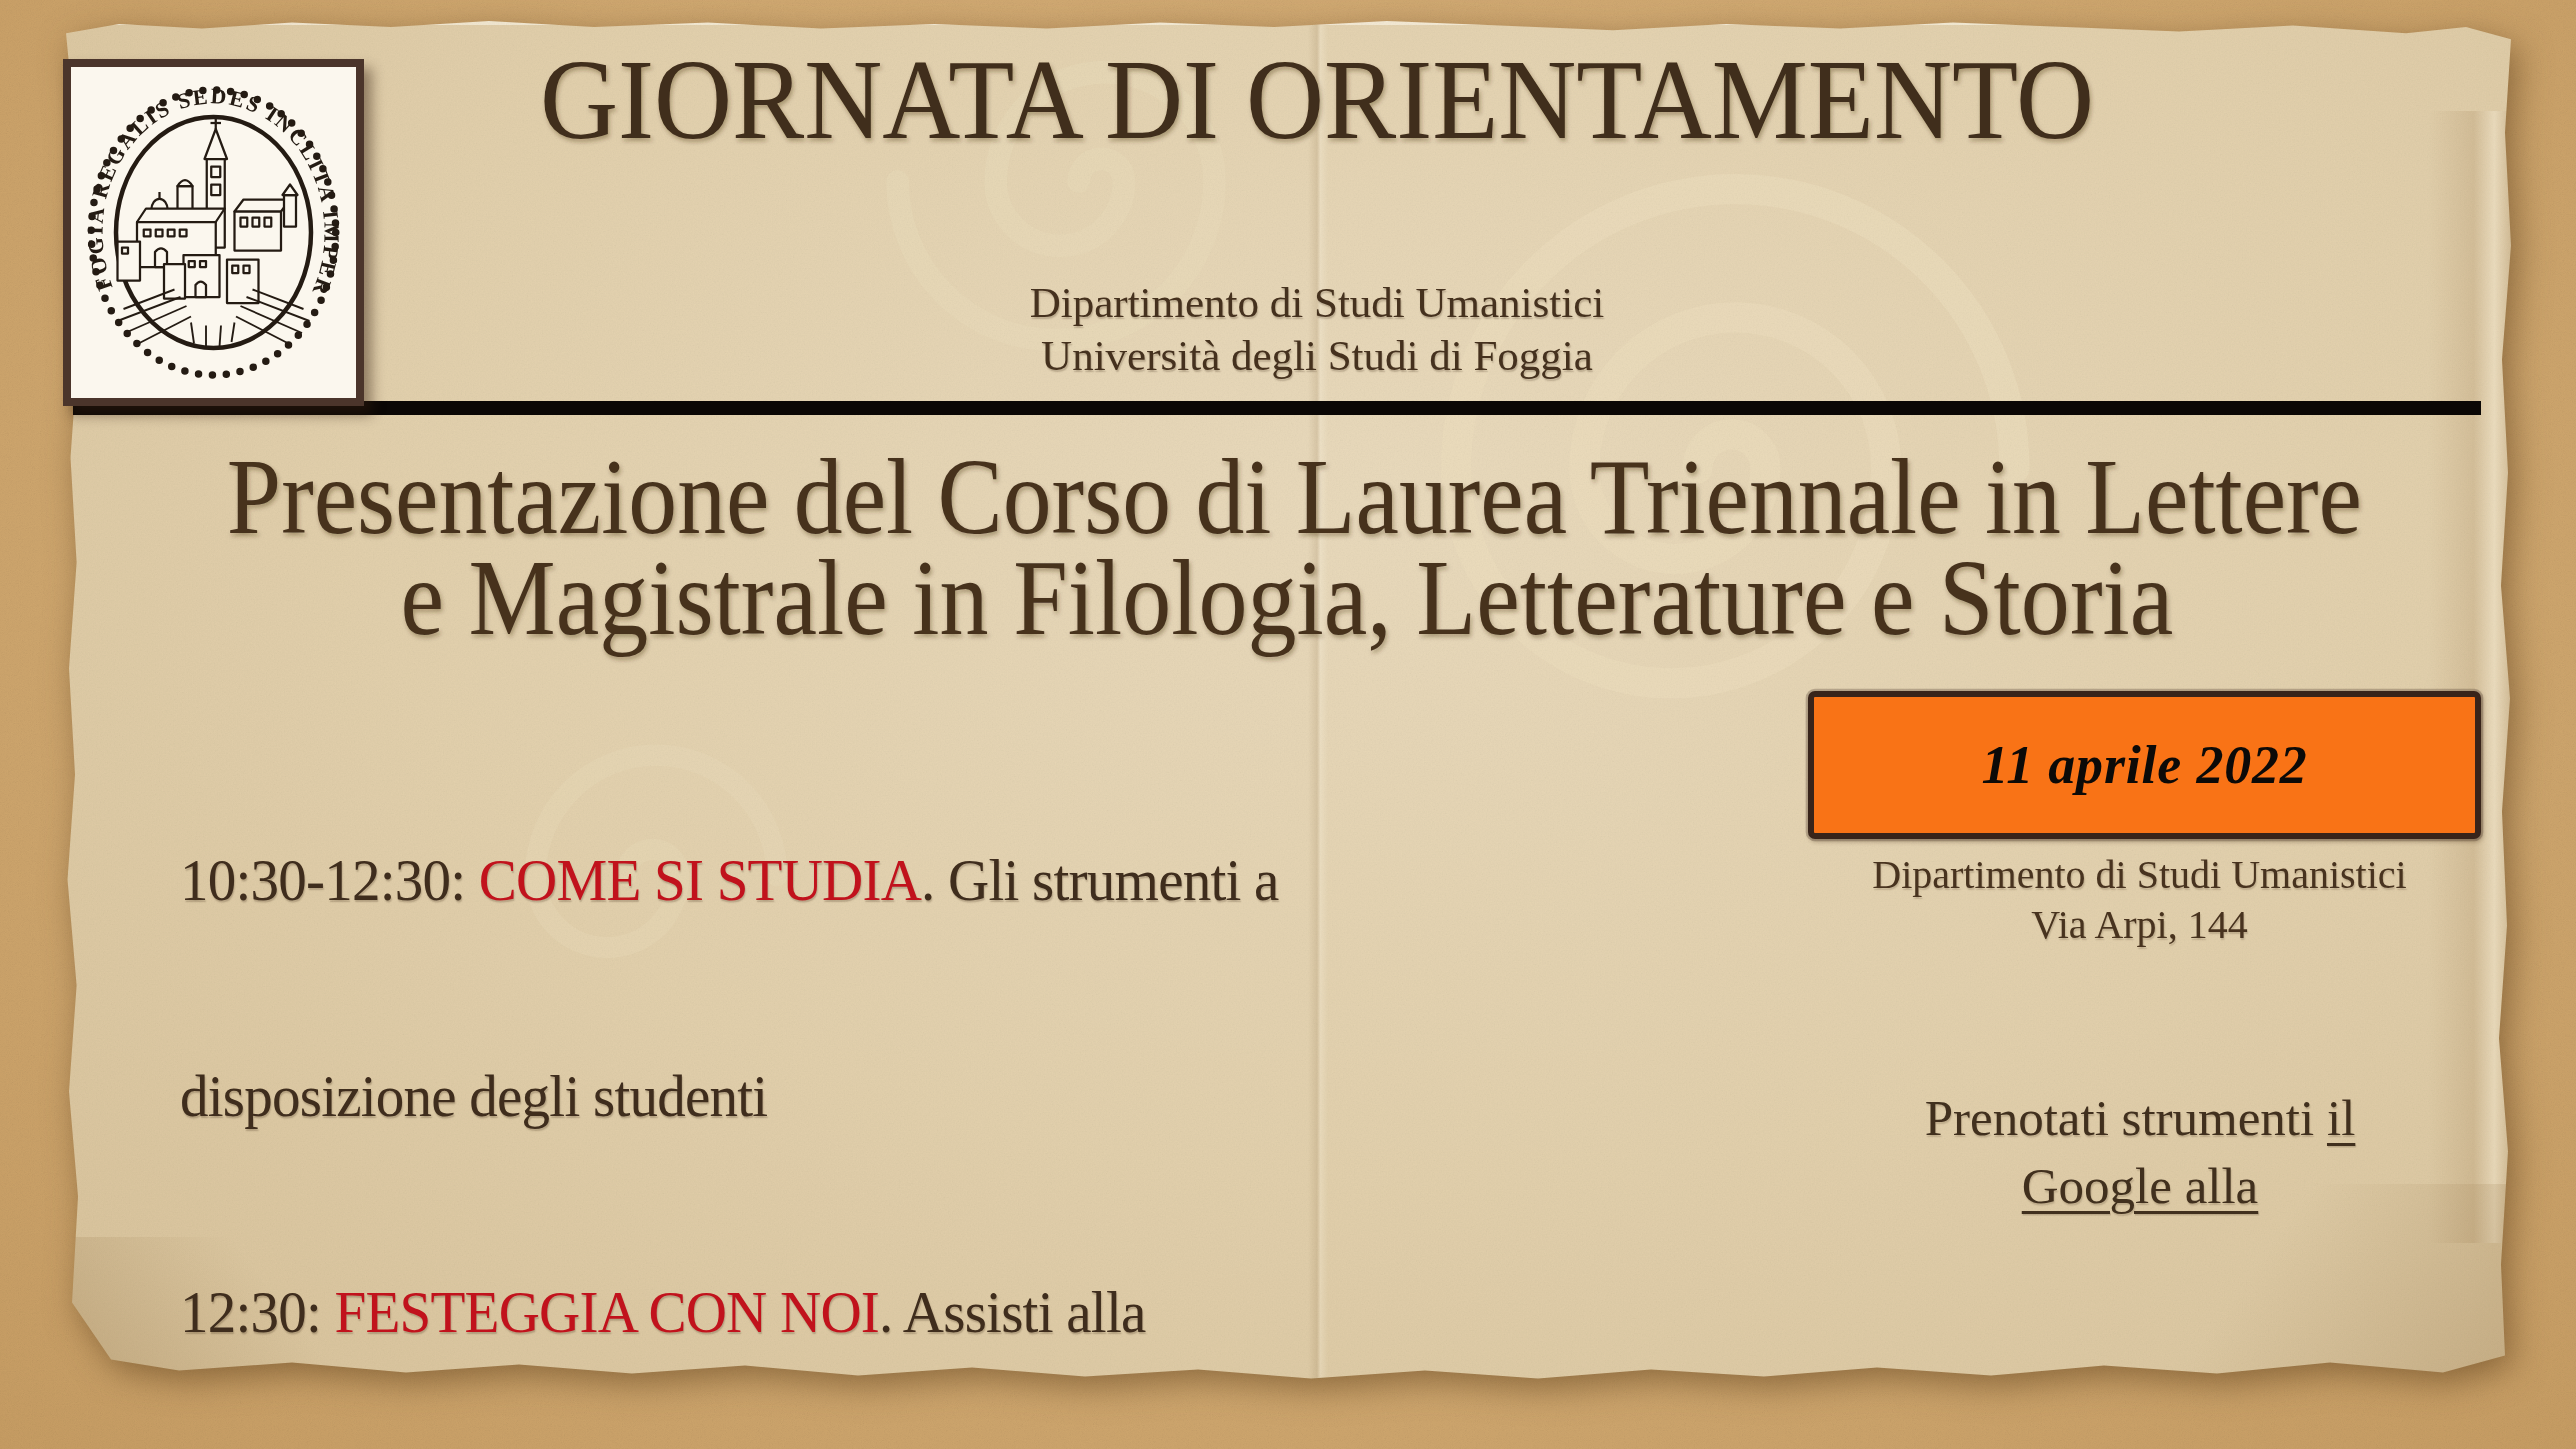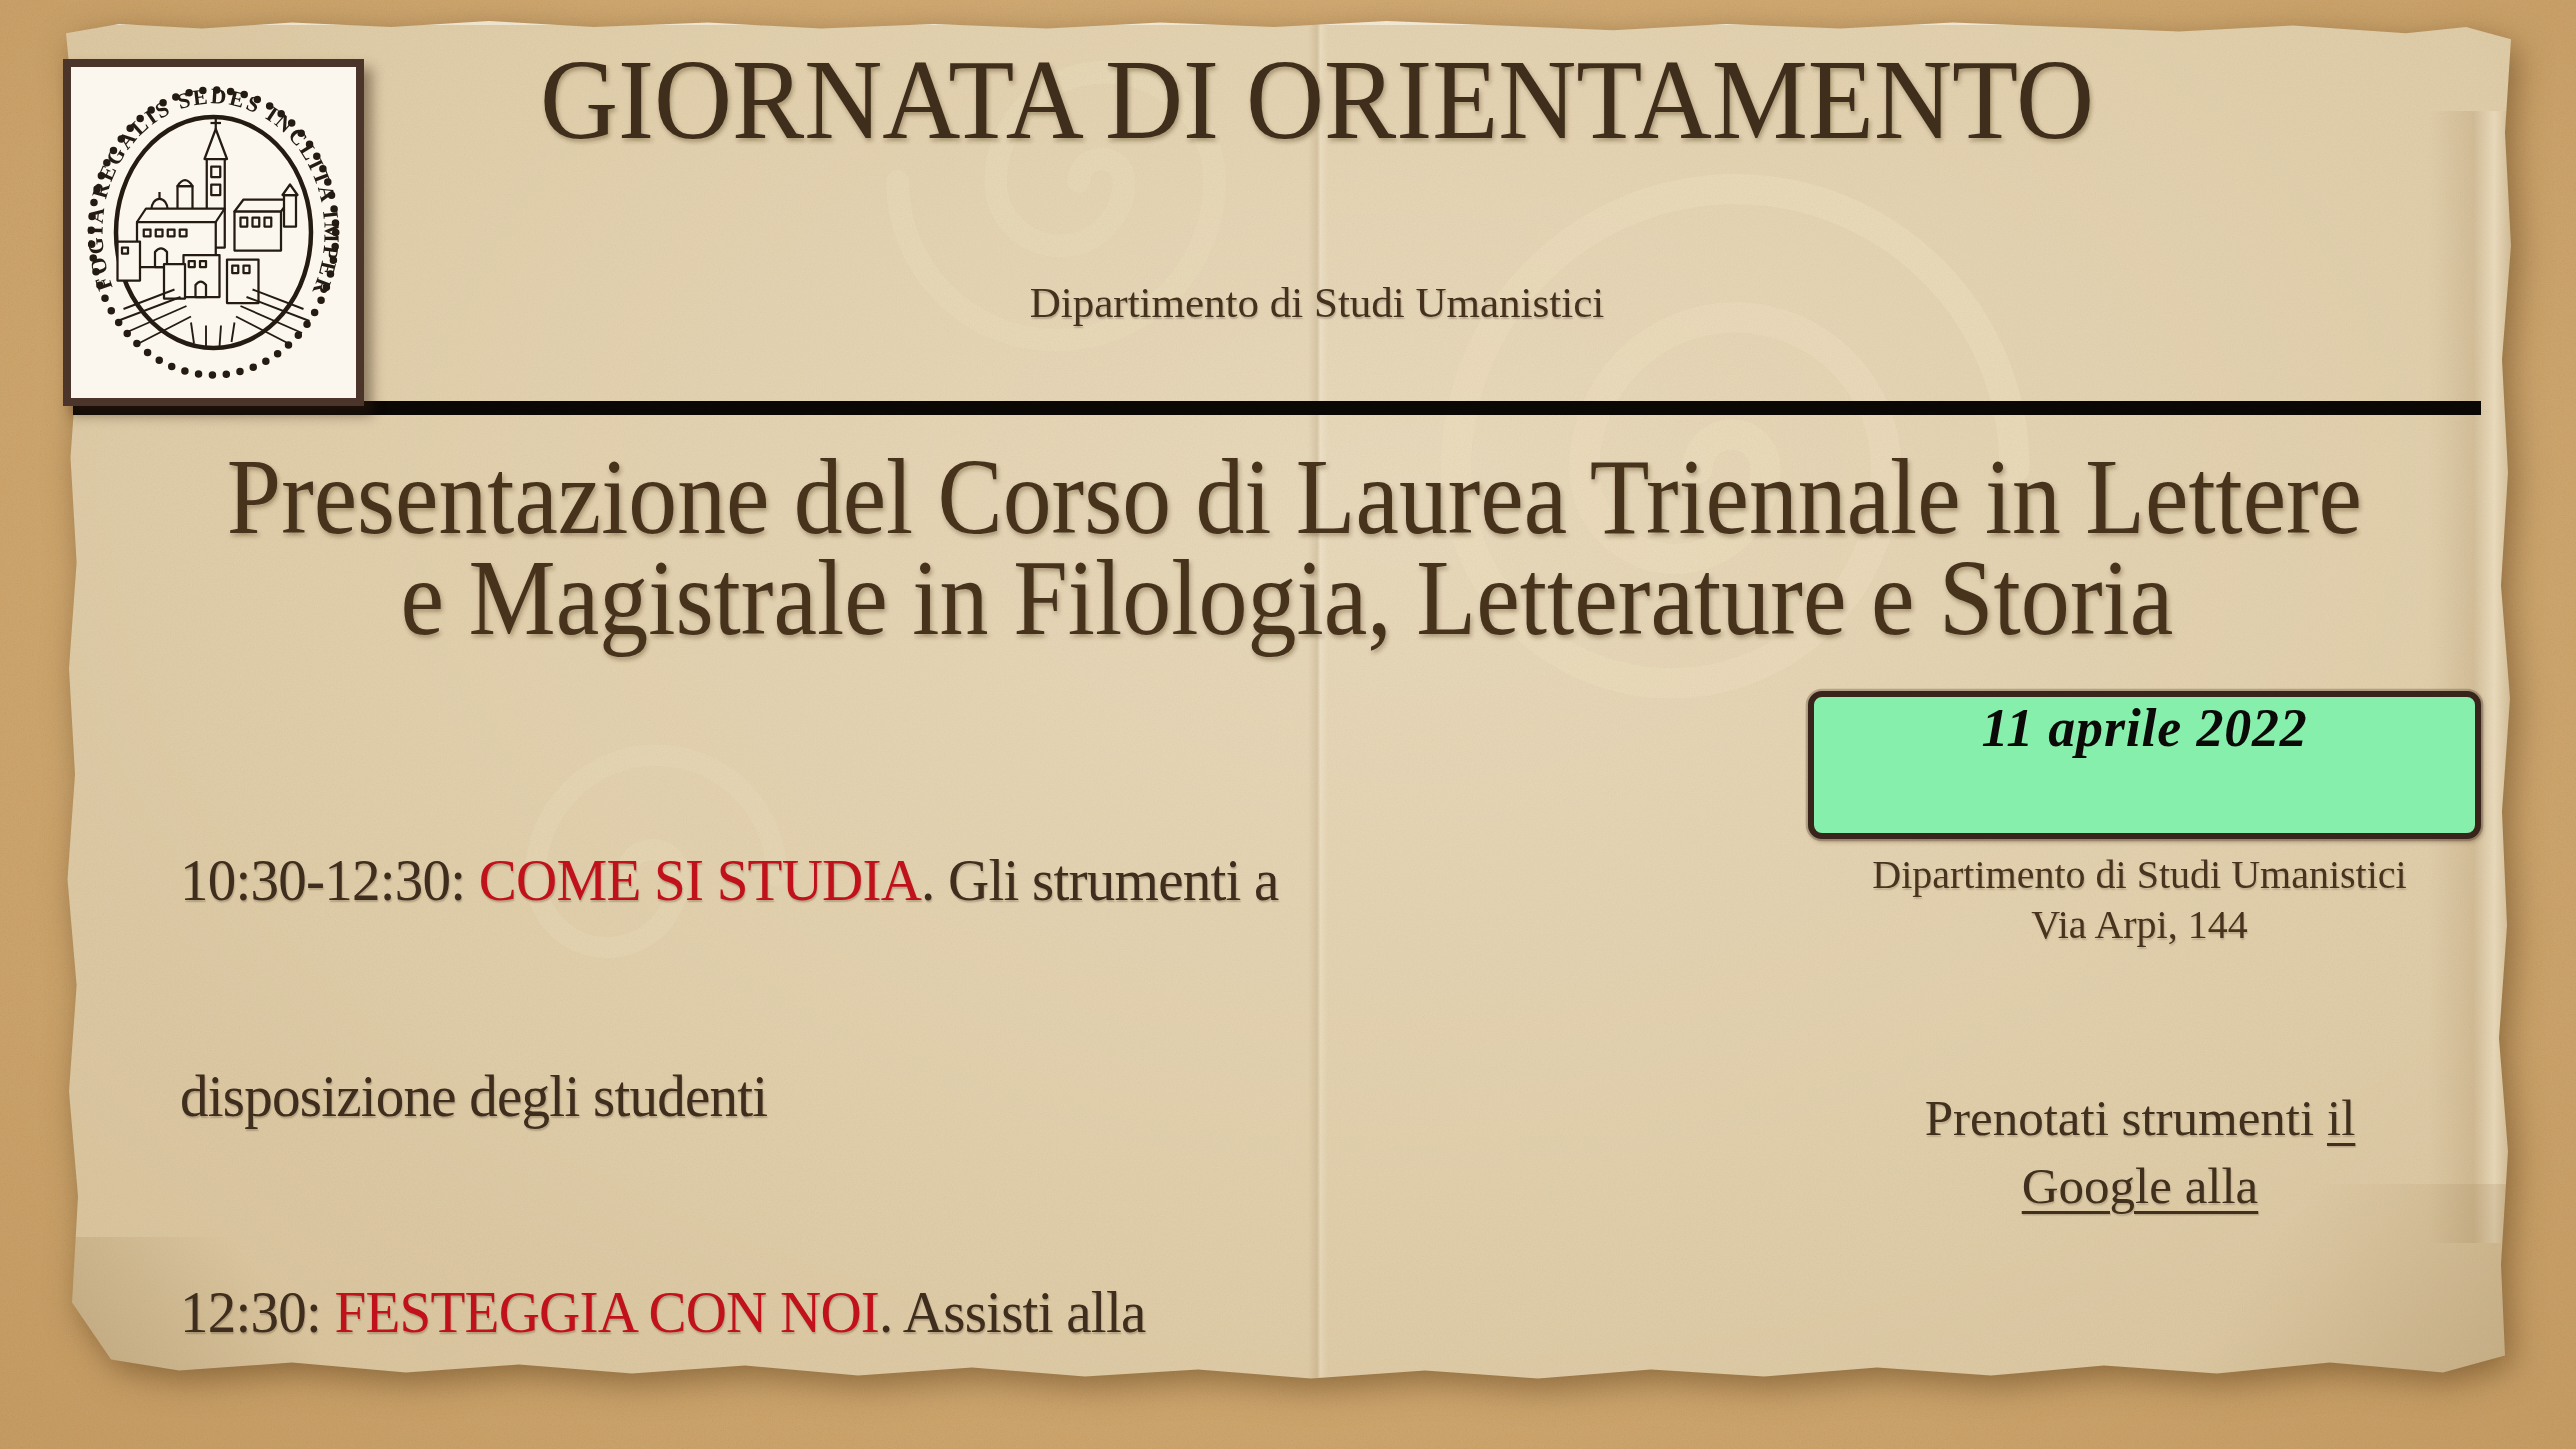--- a/index.html
+++ b/index.html
@@ -41,23 +41,23 @@
     text-shadow:0.8px 1.5px 1.5px rgba(60,40,20,.25);}
 
   .schedule{position:absolute;left:180px;top:700px;width:1547px;
     font-size:60px;line-height:72px;color:#3f2d1d;letter-spacing:-0.8px;
     transform:scale(.95,1);transform-origin:left top;white-space:pre-wrap;
     text-shadow:0.8px 1.5px 1.5px rgba(60,40,20,.25);}
   .seg-red{color:#c1121c;}
 
   .date-badge{
     position:absolute;left:1808px;top:691px;width:661px;height:136px;
-    background:#86efac;border:6.8px solid #38241a;border-radius:14px;
+    background:#f97316;border:6.8px solid #38241a;border-radius:7px;
     box-shadow:0 0 0 2.3px rgba(56,36,26,.25), 1.5px 2.3px 4.5px rgba(60,35,15,.3);
-    display:flex;justify-content:center;
+    display:flex;align-items:center;justify-content:center;
   }
   .date-badge span{font-style:italic;font-weight:bold;font-size:54px;color:#0c0a08;
     letter-spacing:0.8px;}
 
   .venue-block{position:absolute;left:1796px;top:850px;width:687px;text-align:center;
     color:#48331f;font-size:40px;line-height:50px;
     text-shadow:0.8px 1.5px 1.5px rgba(60,40,20,.2);}
 
   .cta-block{position:absolute;left:1759px;top:1084px;width:762px;text-align:center;
     color:#41301e;font-size:51px;line-height:68px;
@@ -105,20 +105,21 @@
     </filter>
   <g filter="url(#txtShadow)" fill="#402d1a" text-anchor="middle" font-family="Liberation Serif, serif">
     <text x="1745" y="183" font-size="152" textLength="2060" lengthAdjust="spacingAndGlyphs">GIORNATA DI ORIENTAMENTO</text>
     <text x="1715" y="707" font-size="142" fill="#46321f" textLength="2830" lengthAdjust="spacingAndGlyphs">Presentazione del Corso di Laurea Triennale in Lettere</text>
     <text x="1705" y="840" font-size="142" fill="#46321f" textLength="2350" lengthAdjust="spacingAndGlyphs">e Magistrale in Filologia, Letterature e Storia</text>
   </g>
 </svg>
 
 <div class="subtitle-block">
   <div>Dipartimento di Studi Umanistici</div>
+  <div>Università degli Studi di Foggia</div>
 </div>
 
 <div class="divider"></div>
 
 <div class="logo-box">
   <svg viewBox="0 0 380 440">
     <g stroke="#241b13" fill="none">
       <ellipse cx="190" cy="220" rx="163" ry="190" stroke-width="10" stroke-linecap="round" stroke-dasharray="0 18.6"></ellipse>
       <ellipse cx="190" cy="220" rx="130" ry="154" stroke-width="6"></ellipse>
     </g>

